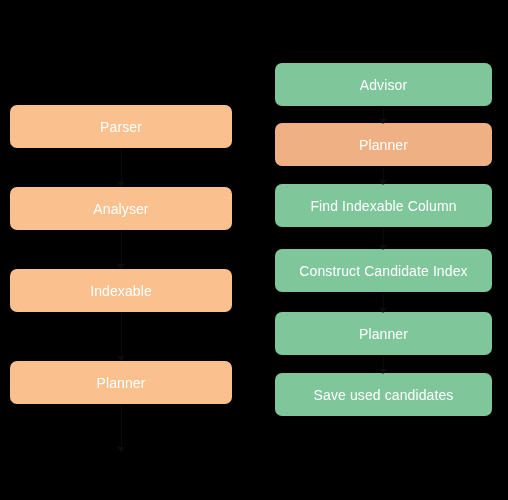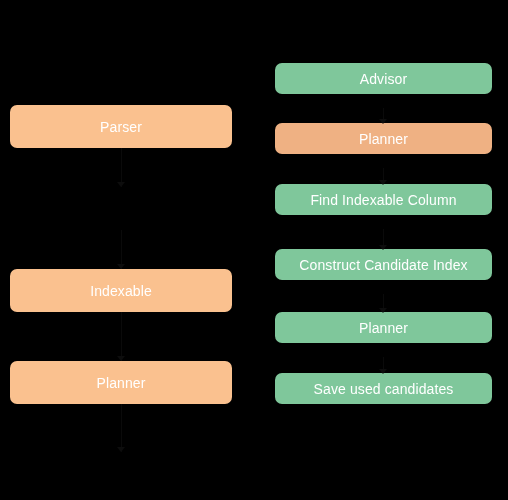--- a/index.html
+++ b/index.html
@@ -53,21 +53,21 @@
   
   #left-column .node {
     left: 10px;
     width: 222px;
     height: 43px;
   }
   
   #right-column .node {
     left: 21px;
     width: 217px;
-    height: 31px;
+    height: 43px;
   }
 
   
   .fill-orange      { background: #fac18f; justify-content: center; }
   .fill-orange-dark { background: #efb183; }
   .fill-green       { background: #7fc79b; }
 
   
   .connector {
     position: absolute;
@@ -87,20 +87,23 @@
 <body>
 
 <div id="canvas">
 
   <div id="left-column" class="column">
 
     <div class="node fill-orange" style="top:105px">
       <span class="node-label">Parser</span>
     </div>
 
+    <div class="node fill-orange" style="top:187px">
+      <span class="node-label">Analyser</span>
+    </div>
 
     <div class="node fill-orange" style="top:269px">
       <span class="node-label">Indexable</span>
     </div>
 
     <div class="node fill-orange" style="top:361px">
       <span class="node-label">Planner</span>
     </div>
 
 

